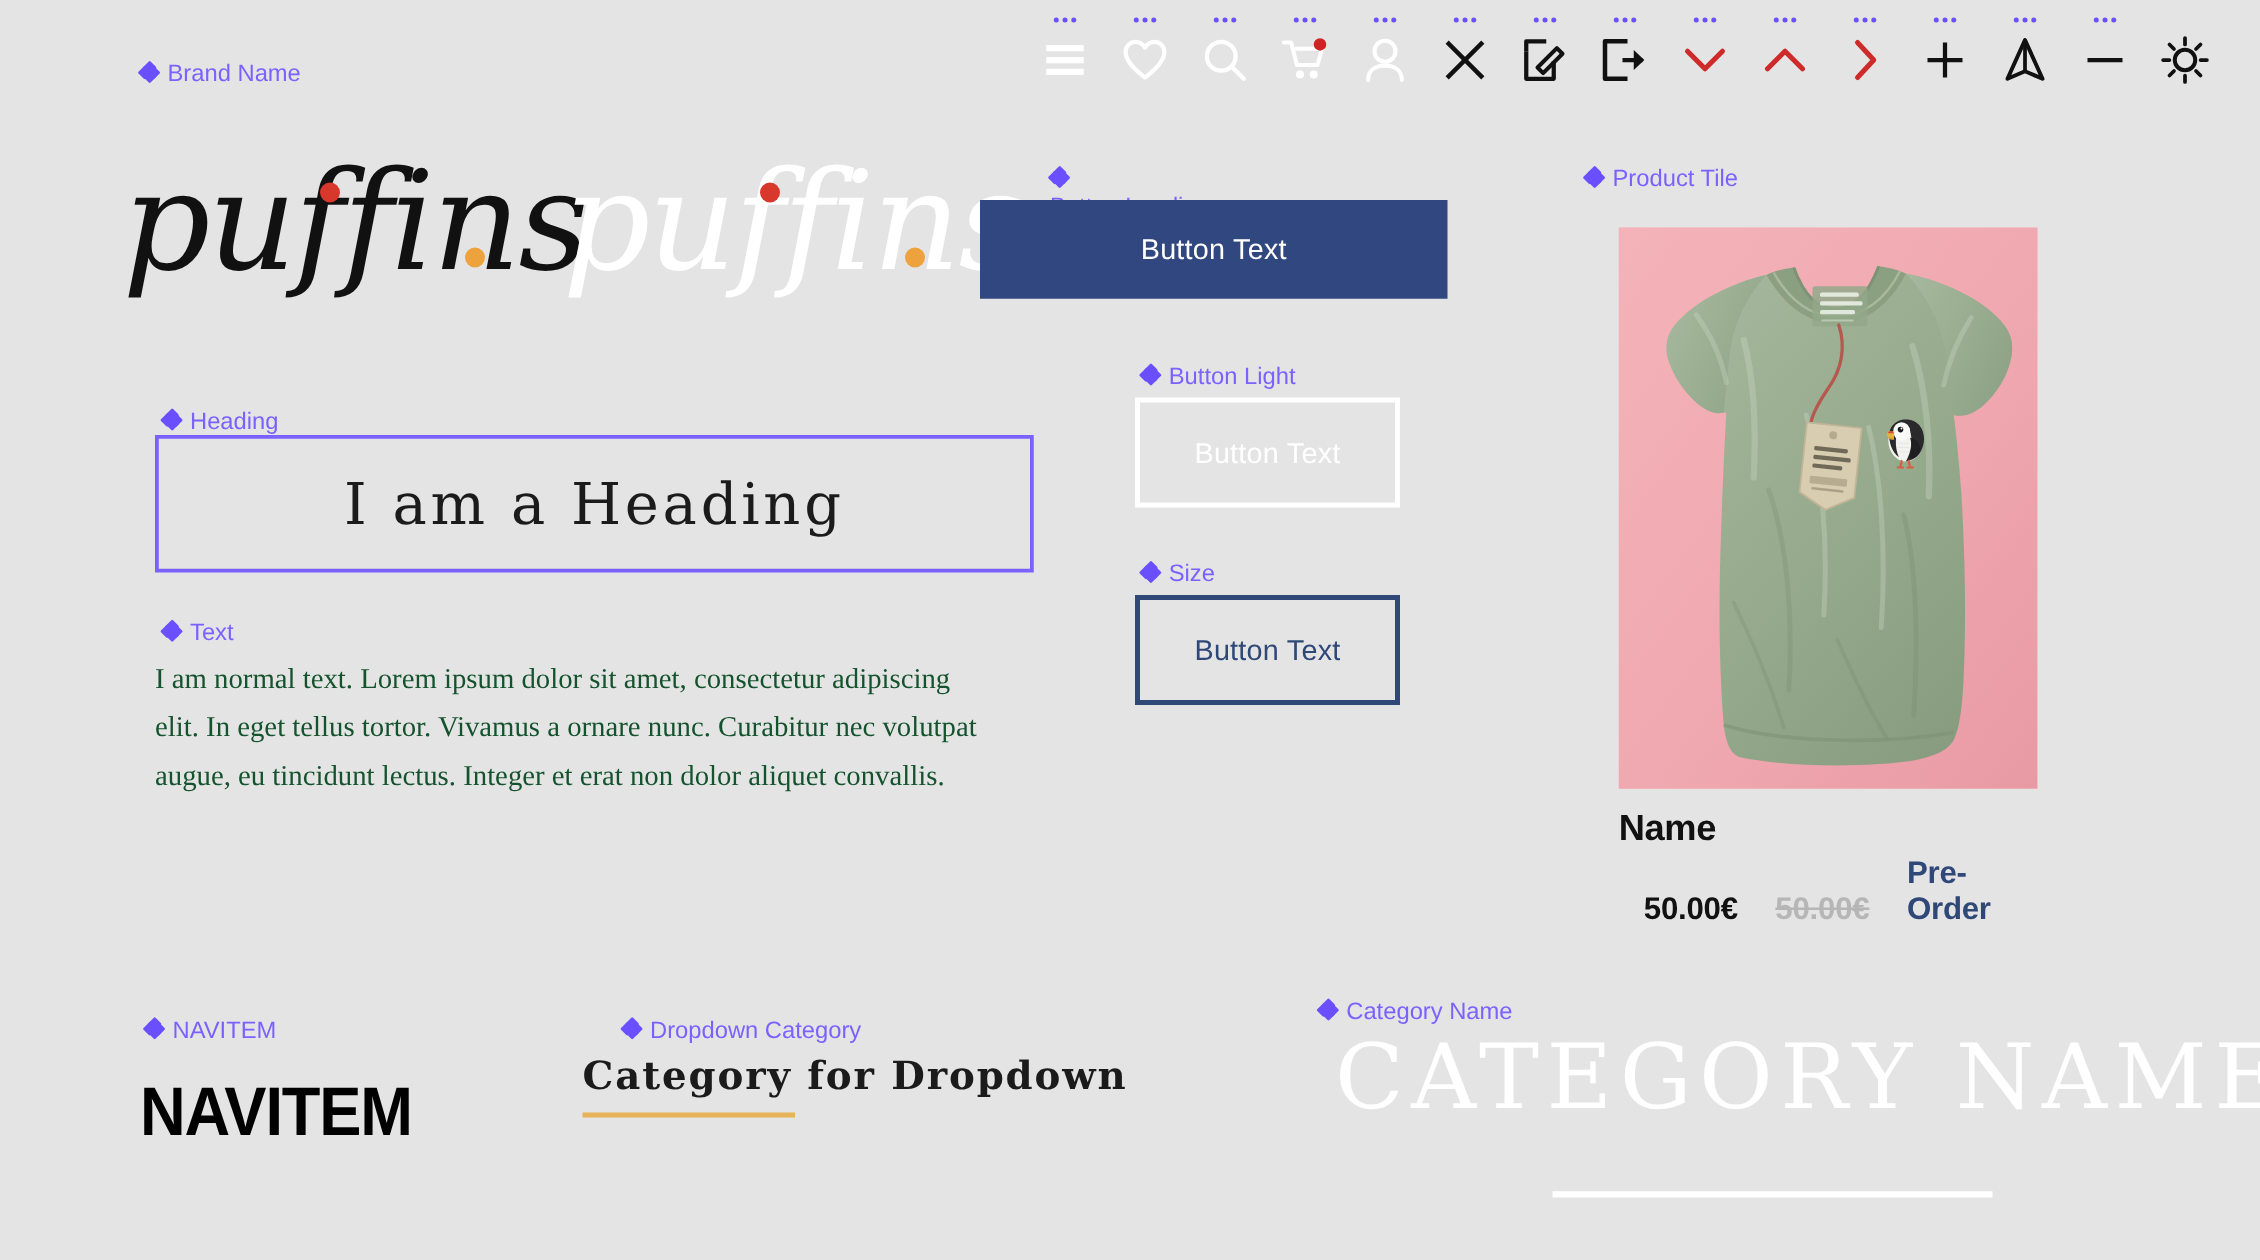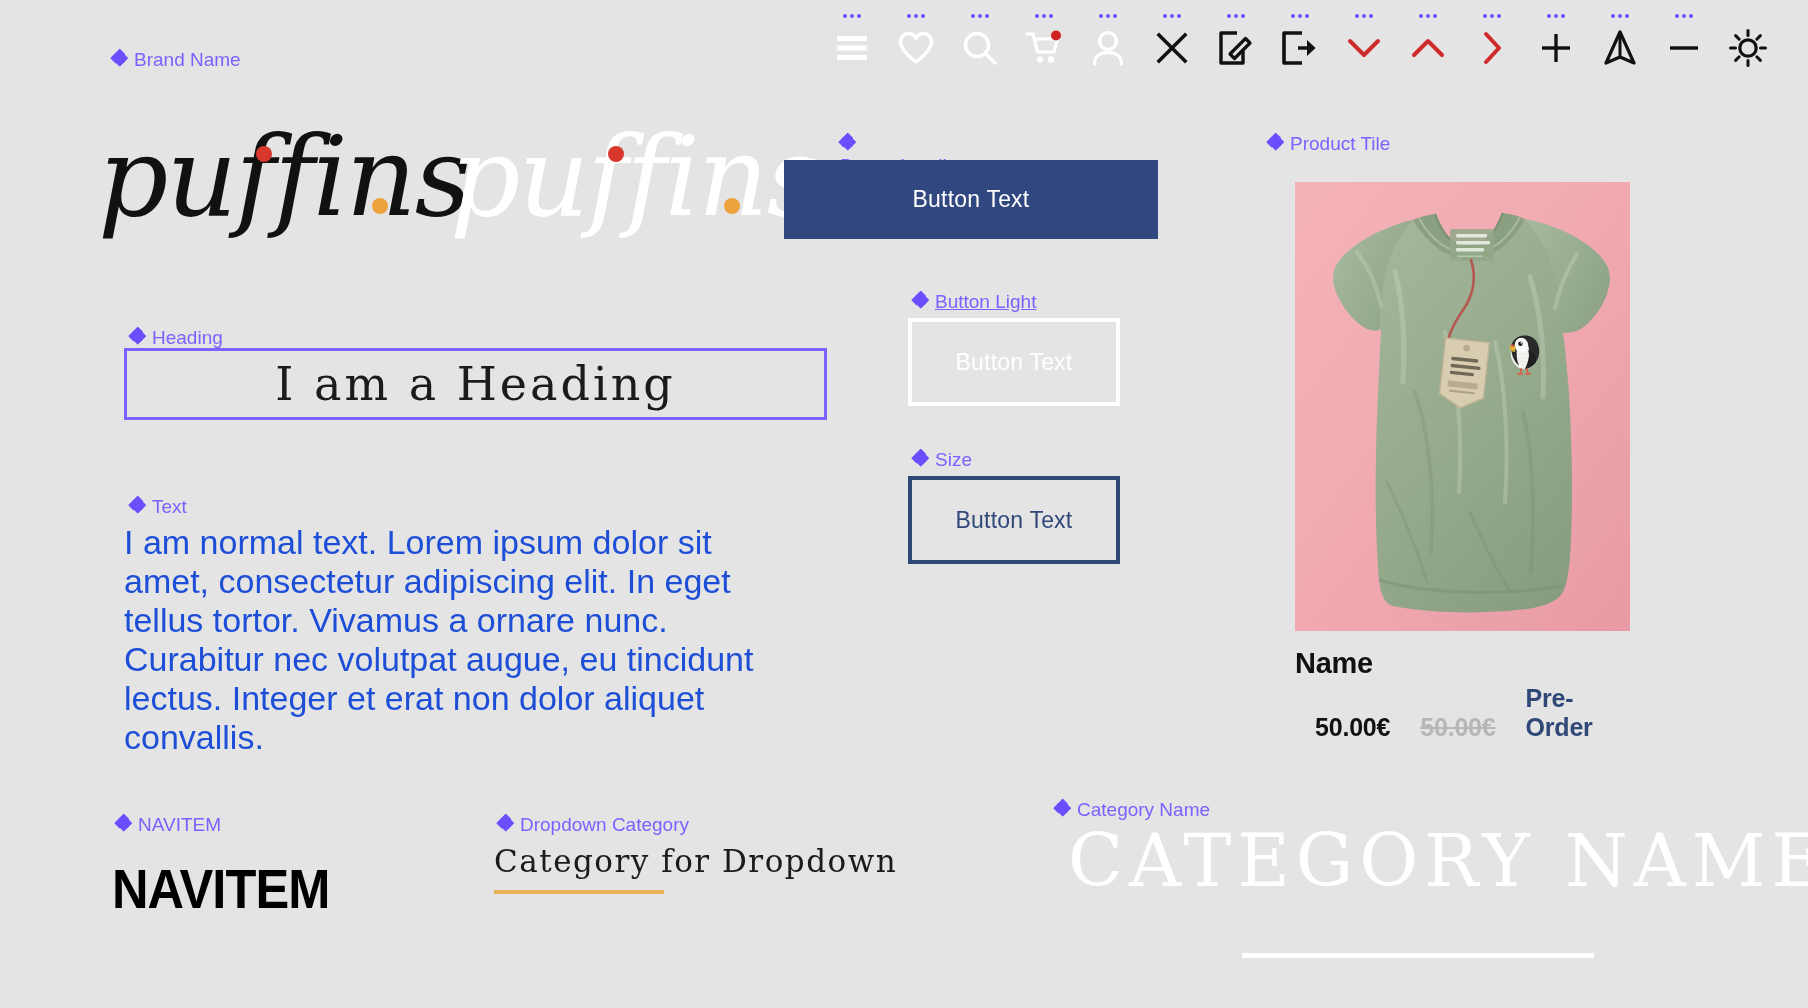--- a/index.html
+++ b/index.html
@@ -119,24 +119,24 @@
   }
   .heading-text {
     font-size: 46px;
     letter-spacing: 3px;
     white-space: nowrap;
   }
 
   
   .body-text {
     position: absolute;
-    font-family: Liberation Sans, sans-serif;
-    font-size: 34px;
+    font-family: Liberation Serif, serif;
+    font-size: 23px;
     line-height: 39px;
-    color: #1d4ed8;
+    color: #14532d;
     width: 660px;
   }
 
   
   .btn {
     position: absolute;
     box-sizing: border-box;
     display: flex;
     align-items: center;
     justify-content: center;
@@ -476,21 +476,21 @@
 
   <div class="cmp-label" style="left:130px; top:328px;">
     <span class="diamond-icon">
         <i></i>
         <i></i>
         <i></i>
         <i></i>
       </span>
     <span>Heading</span>
   </div>
-  <div class="heading-frame" style="left:124px; top:348px; width:703px; height:72px;">
+  <div class="heading-frame" style="left:124px; top:348px; width:703px; height:110px;">
     <span class="sketch-serif heading-text">I am a Heading</span>
   </div>
 
   <div class="cmp-label" style="left:130px; top:497px;">
     <span class="diamond-icon">
         <i></i>
         <i></i>
         <i></i>
         <i></i>
       </span>
@@ -502,21 +502,21 @@
     <span class="diamond-icon">
         <i></i>
         <i></i>
         <i></i>
         <i></i>
       </span>
     <span>Button Landing</span>
   </div>
   <button class="btn btn-landing" style="left:784px; top:160px; width:374px; height:79px;">Button Text</button>
 
-  <div class="cmp-label" style="left:913px; top:292px;text-decoration:underline;">
+  <div class="cmp-label" style="left:913px; top:292px;">
     <span class="diamond-icon">
         <i></i>
         <i></i>
         <i></i>
         <i></i>
       </span>
     <span>Button Light</span>
   </div>
   <button class="btn btn-light" style="left:908px; top:318px; width:212px; height:88px;">Button Text</button>
 
@@ -685,21 +685,21 @@
 
   <div class="cmp-label" style="left:498px; top:815px;">
     <span class="diamond-icon">
         <i></i>
         <i></i>
         <i></i>
         <i></i>
       </span>
     <span>Dropdown Category</span>
   </div>
-  <div class="dropdown-cat" style="left:494px; top:843px;">
+  <div class="dropdown-cat" style="left:466px; top:843px;font-weight:bold;">
     <div class="dc-text">Category for Dropdown</div>
     <div class="dc-rule"></div>
   </div>
 
   <div class="cmp-label" style="left:1055px; top:800px;">
     <span class="diamond-icon">
         <i></i>
         <i></i>
         <i></i>
         <i></i>

